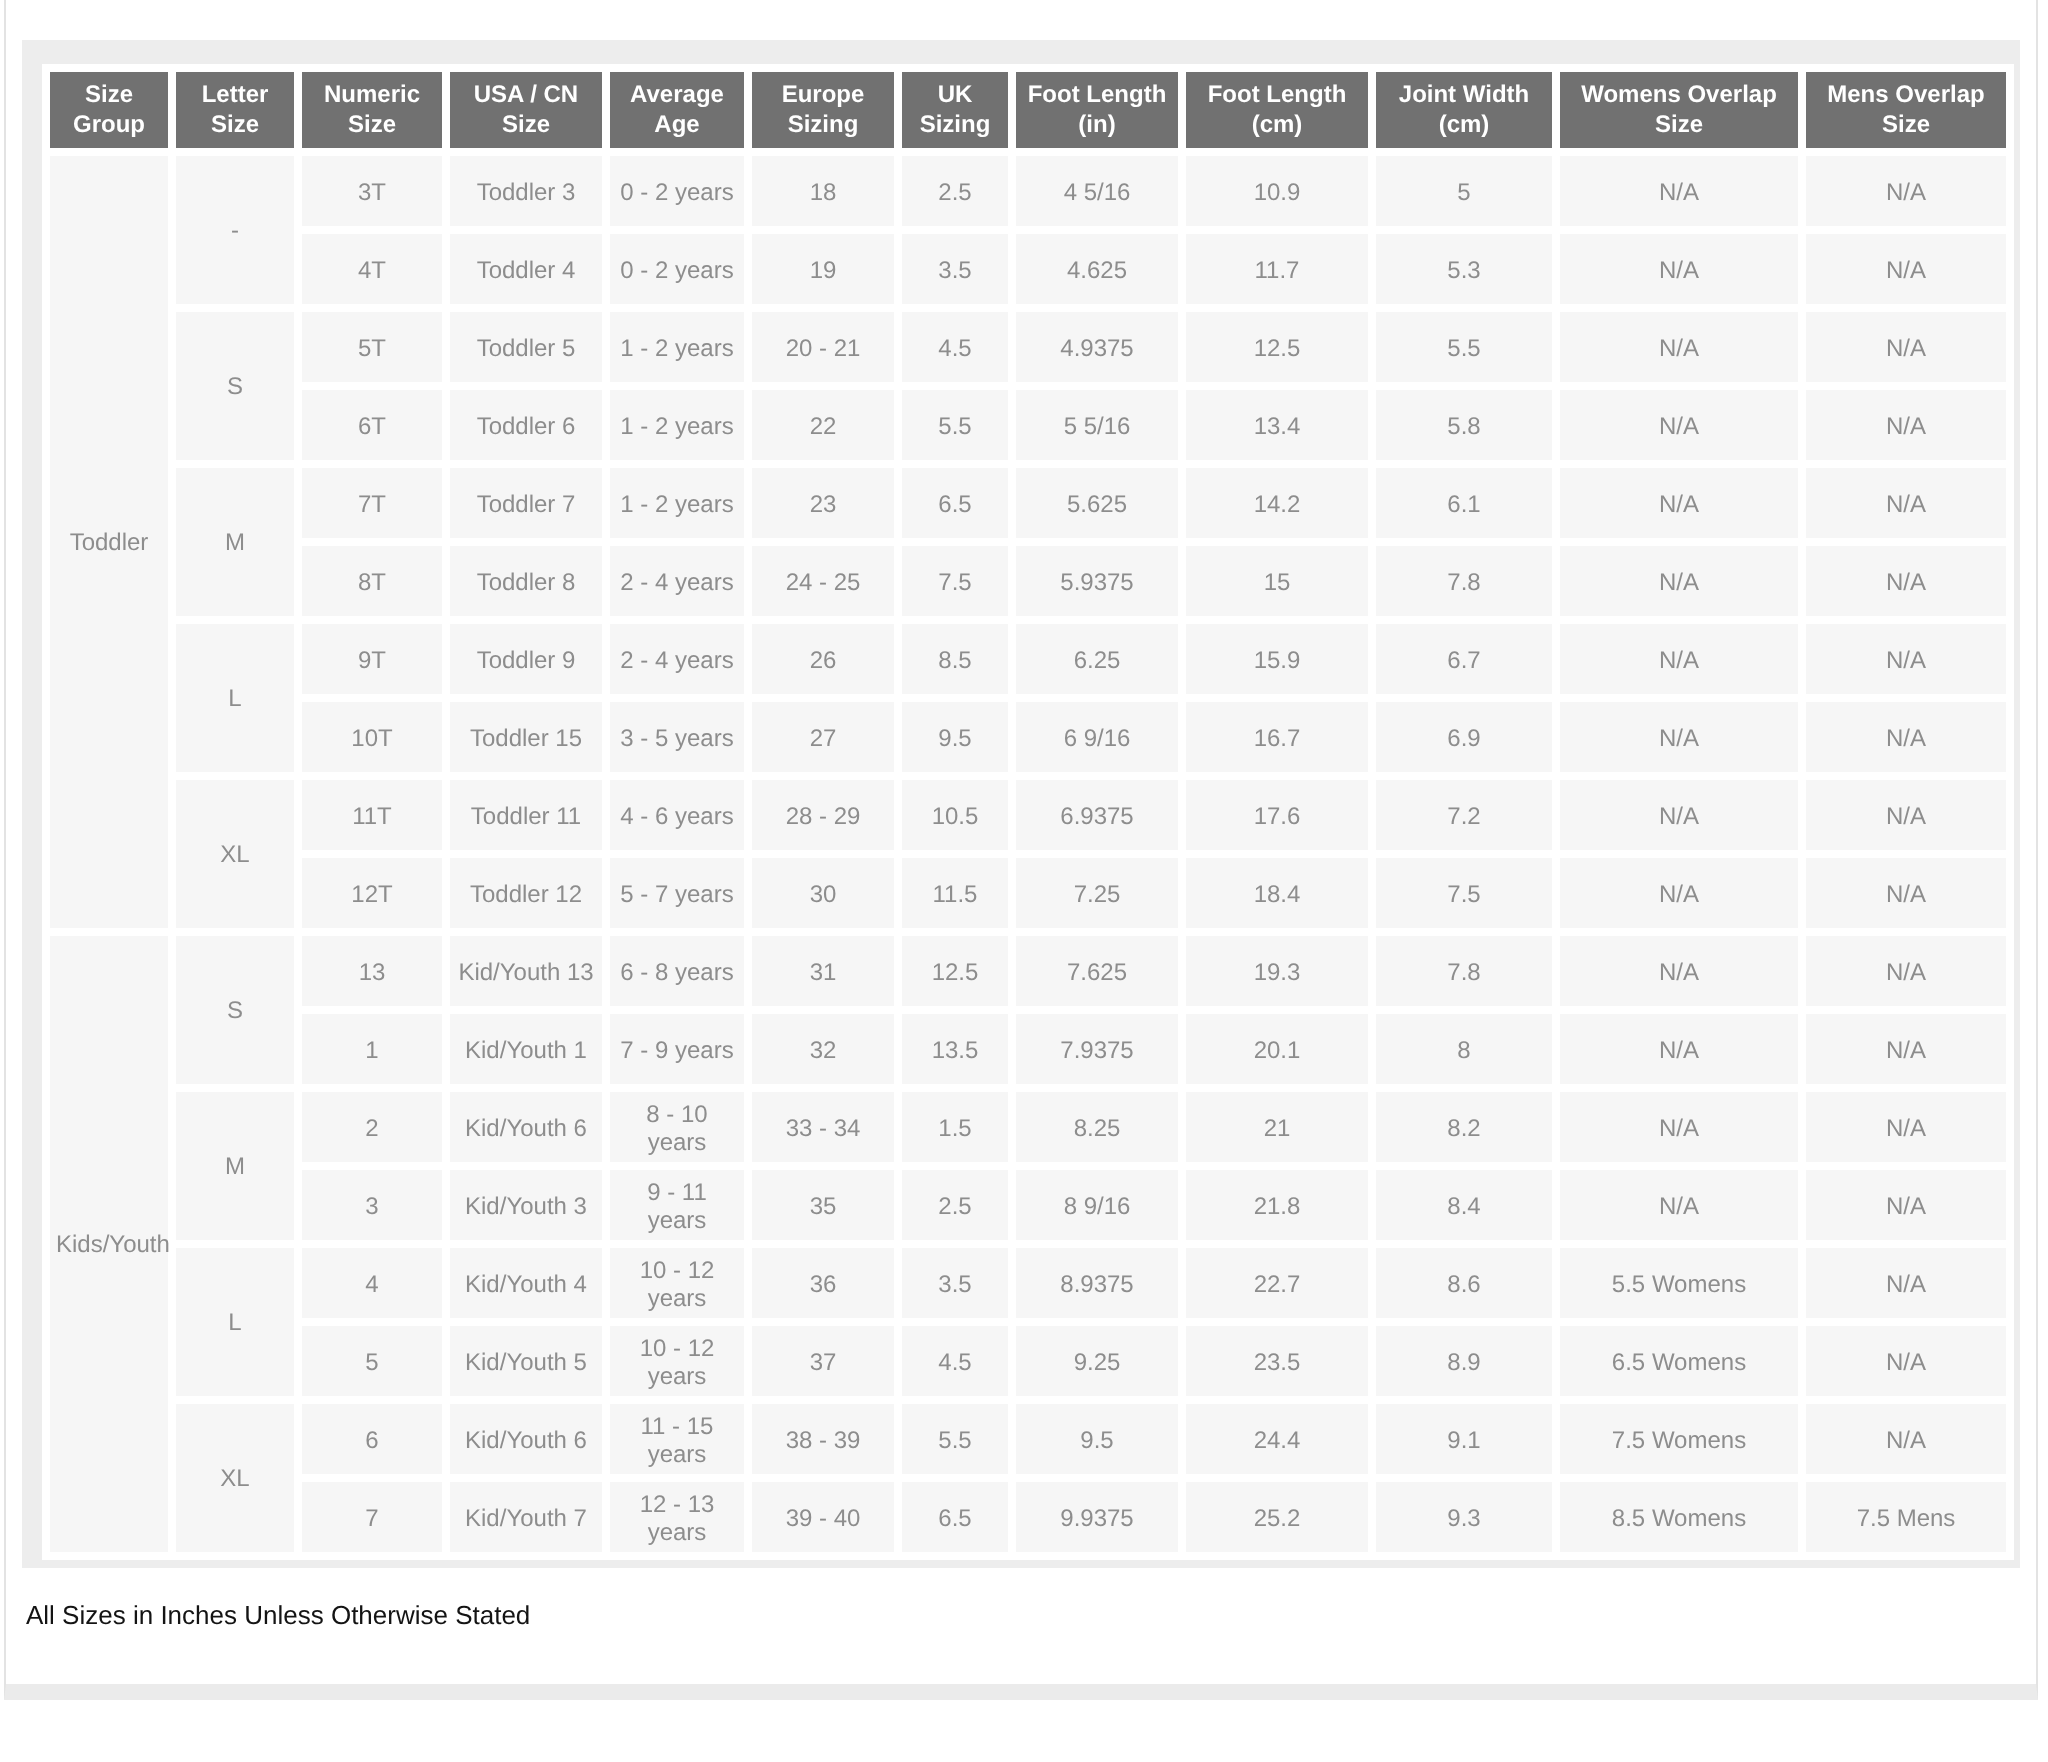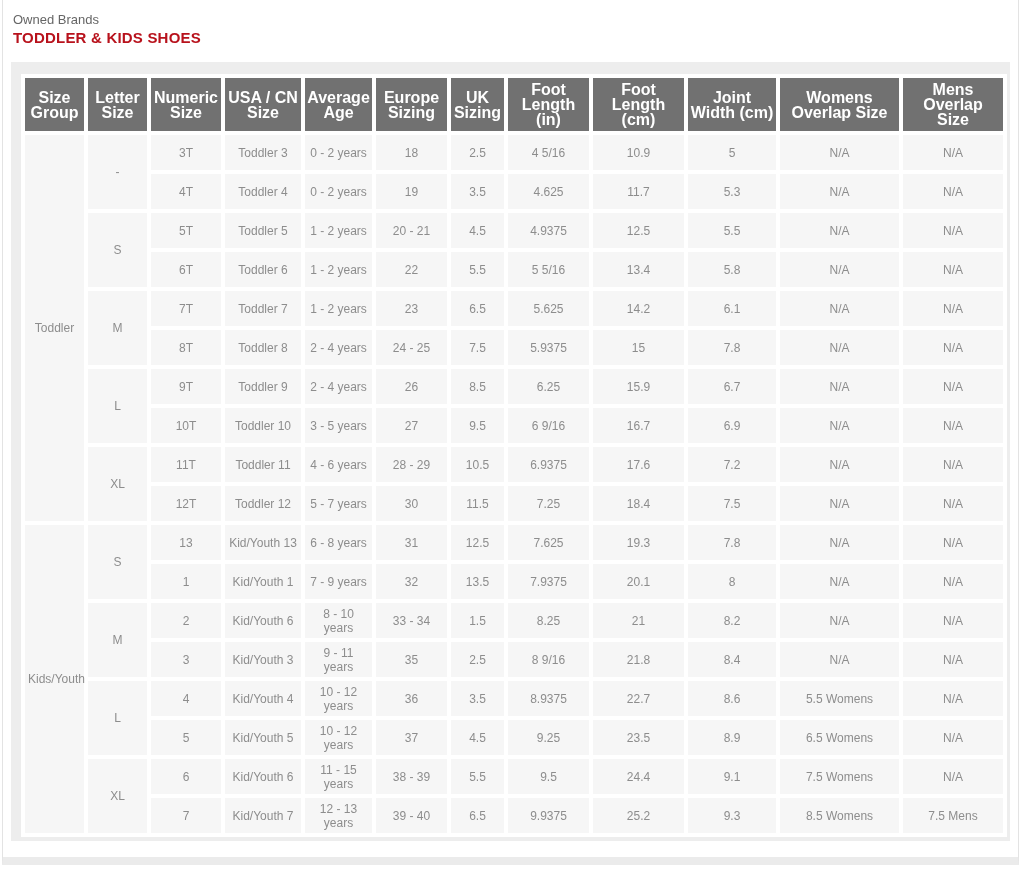--- a/index.html
+++ b/index.html
@@ -20,38 +20,34 @@
   .titles{padding:2px 0 6px 10px;}
   .eyebrow{color:#666;font-size:13px;margin:0 0 2px;font-weight:normal;}
   .page-title{color:var(--title-red);font-size:15px;font-weight:bold;margin:0;letter-spacing:.2px;}
   .table-wrap{margin:10px 8px 0;background:var(--container-bg);padding:12px 10px 4px;}
   table.size-chart{
     border-collapse:separate;border-spacing:4px;background:#fff;
     width:100%;table-layout:fixed;
   }
   table.size-chart th{
     background:var(--header-bg);color:var(--header-text);
-    font-size:16px;font-weight:bold;text-align:center;
+    font-size:12px;font-weight:bold;text-align:center;
     padding:4px 2px;line-height:15px;height:38px;vertical-align:middle;
   }
   table.size-chart td{
     background:var(--cell-bg);color:var(--cell-text);
     font-size:12px;text-align:center;vertical-align:middle;
     padding:2px 3px;height:35px;line-height:14px;
   }
   .footnote{color:#141414;font-size:13px;margin:16px 0 0 10px;}
 </style>
 </head>
 <body>
 
 <div class="frame">
-  <div class="titles">
-    <div class="eyebrow">Owned Brands</div>
-    <h1 class="page-title">TODDLER &amp; KIDS SHOES</h1>
-  </div>
 
   <div class="table-wrap">
     <table class="size-chart">
       <colgroup id="chart-cols">
           <col style="width: 59px;">
           <col style="width: 59px;">
           <col style="width: 70px;">
           <col style="width: 76px;">
           <col style="width: 67px;">
           <col style="width: 71px;">
@@ -163,21 +159,21 @@
             <td>26</td>
             <td>8.5</td>
             <td>6.25</td>
             <td>15.9</td>
             <td>6.7</td>
             <td>N/A</td>
             <td>N/A</td>
           </tr>
           <tr>
             <td>10T</td>
-            <td>Toddler 10</td>
+            <td>Toddler 15</td>
             <td>3 - 5 years</td>
             <td>27</td>
             <td>9.5</td>
             <td>6 9/16</td>
             <td>16.7</td>
             <td>6.9</td>
             <td>N/A</td>
             <td>N/A</td>
           </tr>
           <tr>
@@ -303,13 +299,14 @@
             <td>9.9375</td>
             <td>25.2</td>
             <td>9.3</td>
             <td>8.5 Womens</td>
             <td>7.5 Mens</td>
           </tr>
         </tbody>
     </table>
   </div>
 
+  <div class="footnote">All Sizes in Inches Unless Otherwise Stated</div>
 </div>
 
 </body></html>

